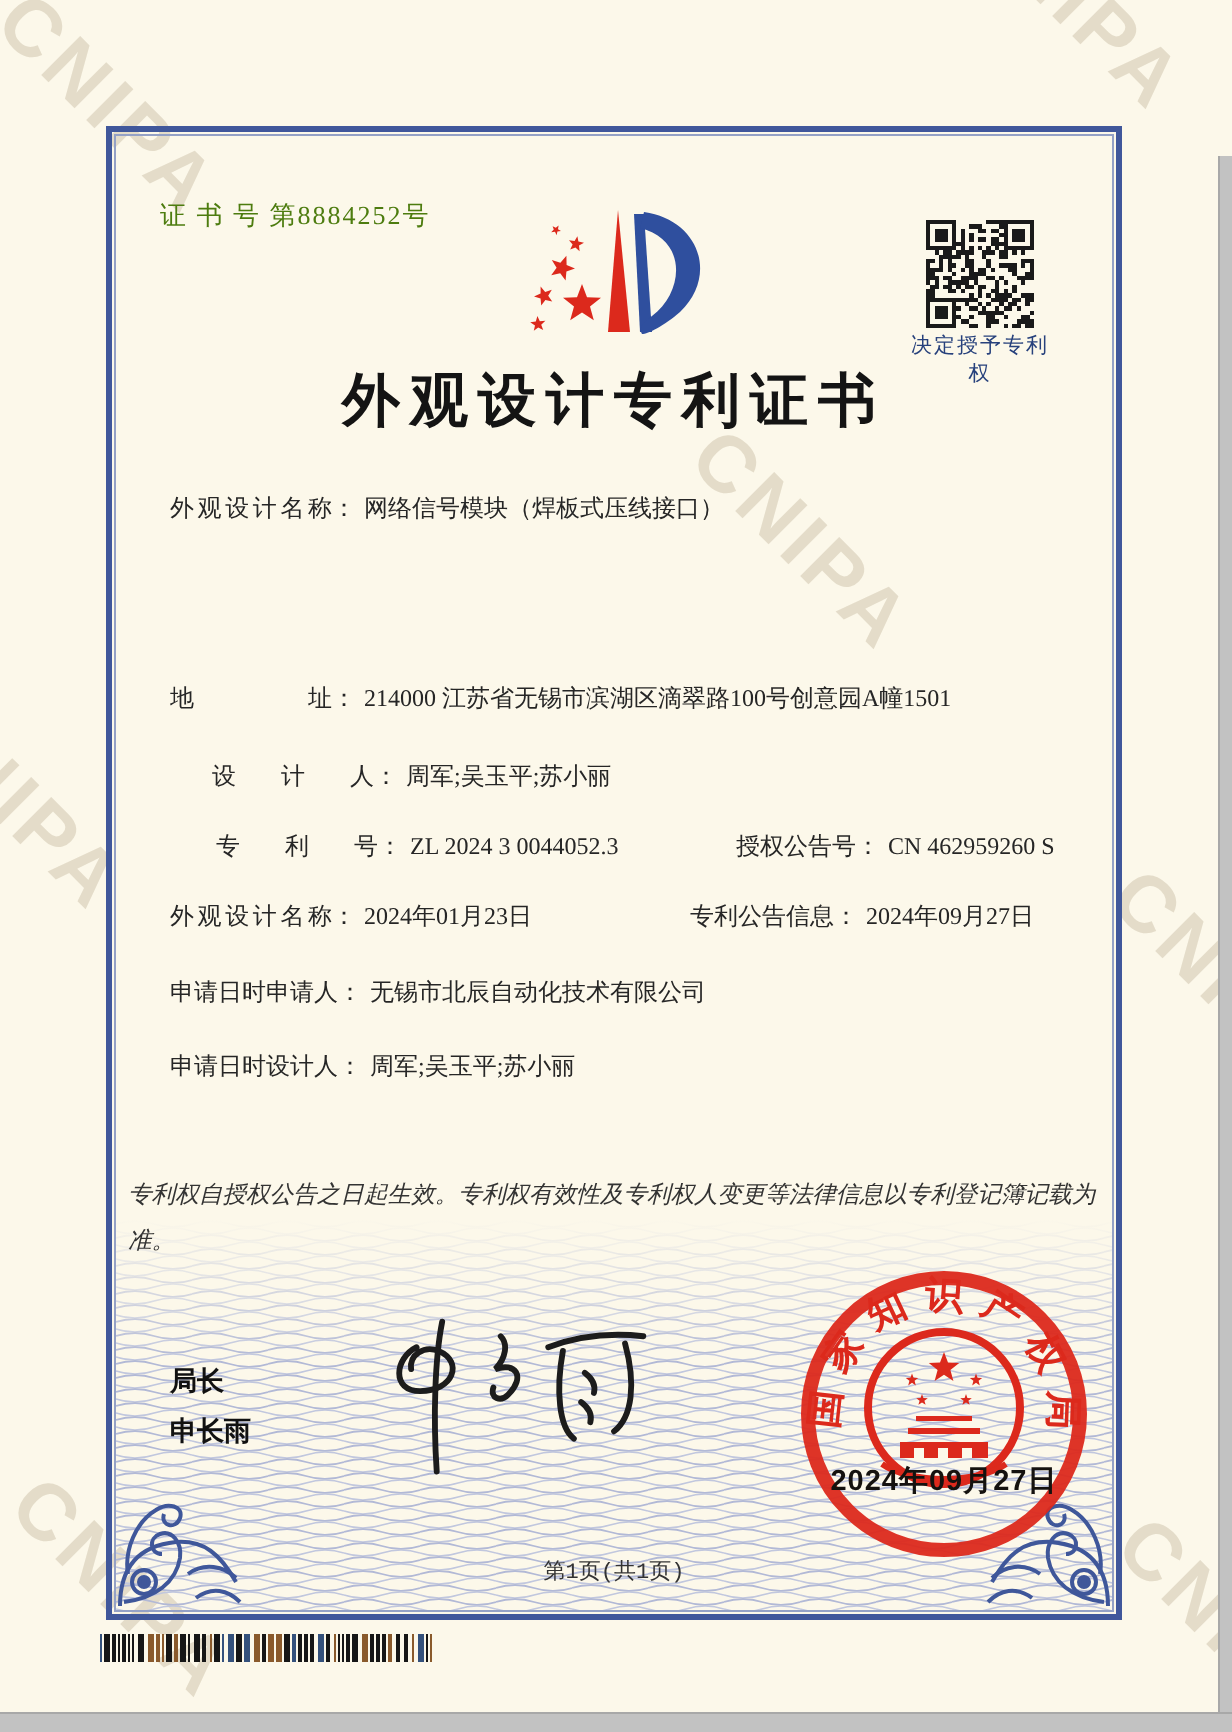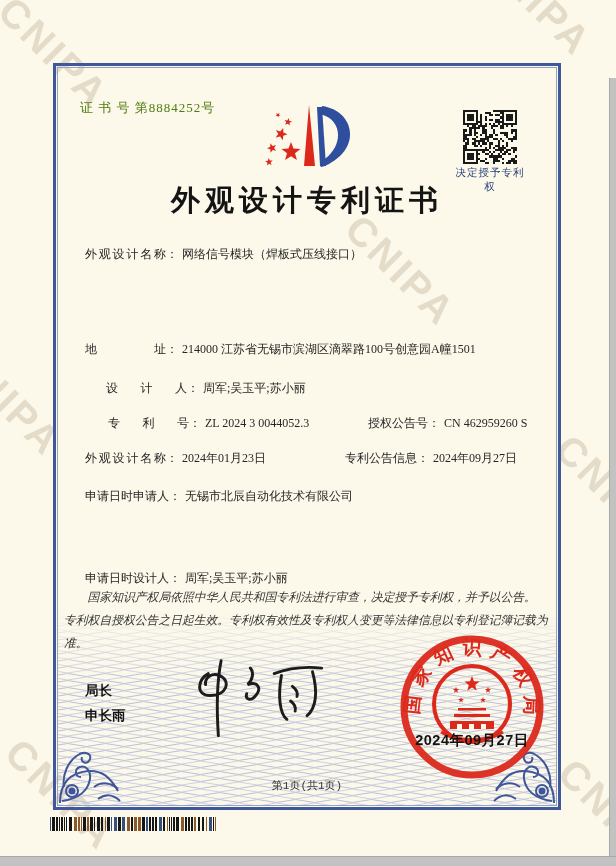--- a/index.html
+++ b/index.html
@@ -488,26 +488,25 @@
   </div>
   <div class="row" style="top:450px;">
     <span class="lbl">外观设计名称</span><span class="colon">：</span><span class="val">2024年01月23日</span>
     <span class="col2">
       <span>专利公告信息</span><span class="colon">：</span><span class="val">2024年09月27日</span>
     </span>
   </div>
   <div class="row" style="top:488px;">
     <span>申请日时申请人</span><span class="colon">：</span><span class="val">无锡市北辰自动化技术有限公司</span>
   </div>
-  <div class="row" style="top:525px;margin-top:45px;">
+  <div class="row" style="top:525px;">
     <span>申请日时设计人</span><span class="colon">：</span><span class="val">周军;吴玉平;苏小丽</span>
   </div>
 
   <div class="stmt">
-    <div class="l1">国家知识产权局依照中华人民共和国专利法进行审查，决定授予专利权，并予以公告。</div>
     <div class="l2">专利权自授权公告之日起生效。专利权有效性及专利权人变更等法律信息以专利登记簿记载为准。</div>
   </div>
 
   <div class="sig-title">局长</div>
   <div class="sig-name">申长雨</div>
 
   <svg class="sig-img" viewBox="0 0 160 105">
     <g fill="none" stroke="#1c1c1c" stroke-width="3.2" stroke-linecap="round">
       <path d="M38,14 C34,34 33,66 35,96"></path>
       <path d="M24,28 C12,34 10,52 26,52 C44,52 50,36 36,30 C28,27 20,32 21,40"></path>

